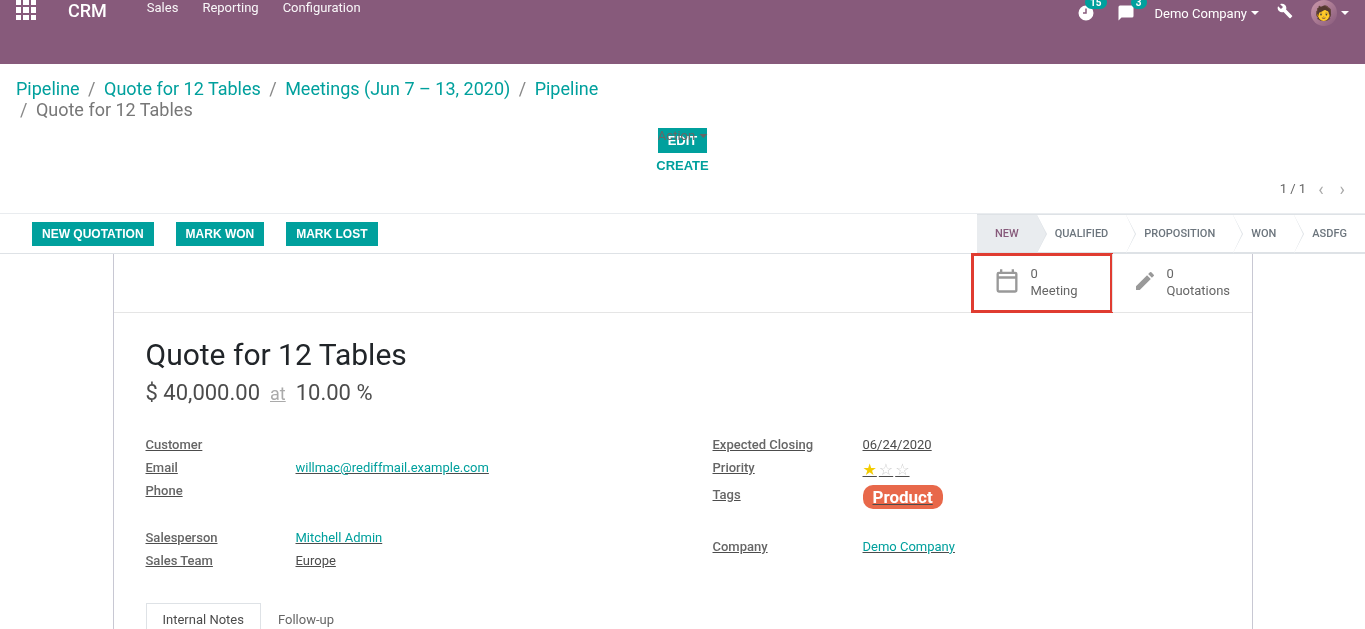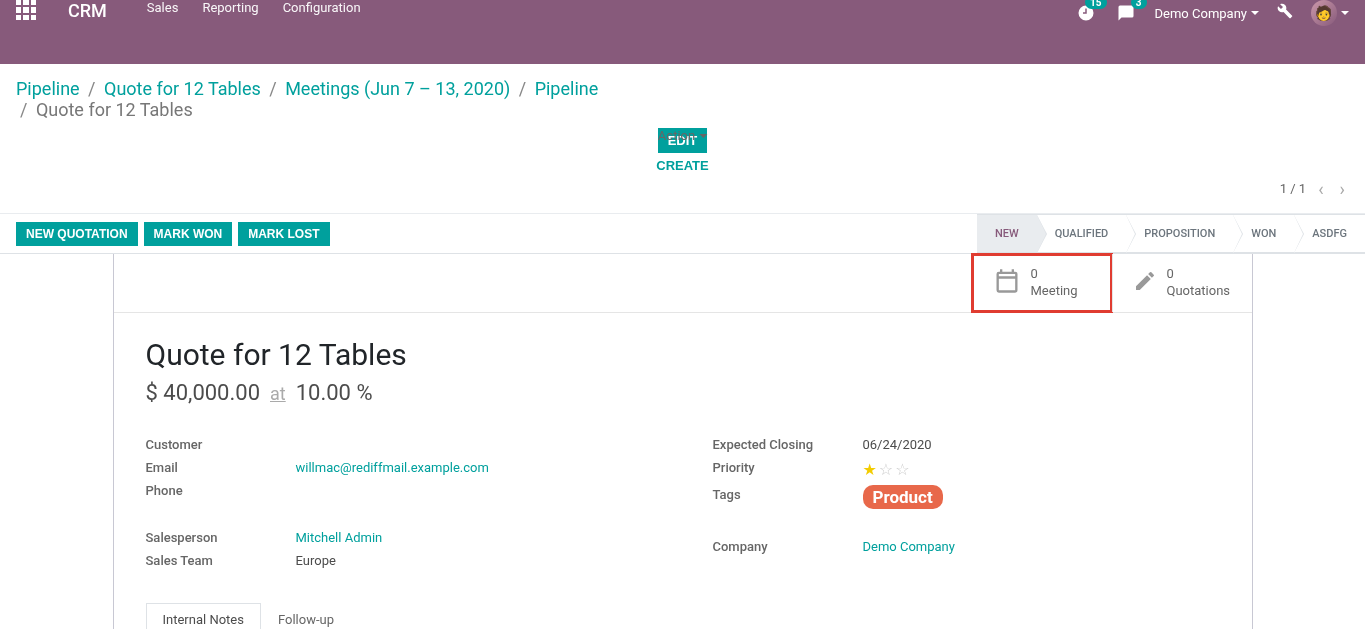--- a/index.html
+++ b/index.html
@@ -28,41 +28,41 @@
 .control-bar { display: flex; align-items: center; padding: 8px 16px 14px 16px; border-bottom: 1px solid #e9ecef; position: relative; flex-direction: column; }
 .btn { padding: 5px 10px; font-size: 13px; cursor: pointer; border: none; }
 .btn-primary { background: #00A09D; color: #fff; font-weight: bold; }
 .btn-link { background: transparent; color: #00A09D; font-weight: bold; }
 .action-dropdown { position: absolute; left: 50%; transform: translateX(-50%); color: #666; cursor: pointer; font-size: 13px; display: flex; align-items: center; gap: 4px; }
 .pager { margin-left: auto; display: flex; align-items: center; gap: 8px; color: #666; }
 .pager-arrow { color: #aaa; cursor: pointer; font-size: 18px; padding: 0 4px; }
 
 .status-bar { display: flex; align-items: center; background: #fff; border-bottom: 1px solid #dee2e6; height: 40px; }
 .status-buttons { display: flex; gap: 6px; padding-left: 16px; }
-.btn-status { background: #00A09D; color: #fff; font-weight: bold; padding: 5px 10px; font-size: 12px; border: none; cursor: pointer; }
+.btn-status { background: #00A09D; color: #fff; font-weight: bold; padding: 5px 10px; font-size: 12px; border: none; cursor: pointer; margin-left: 16px; }
 .stages { margin-left: auto; display: flex; height: 100%; }
 .stage { padding: 0 18px; display: flex; align-items: center; font-size: 11px; font-weight: 500; color: #6c757d; position: relative; cursor: pointer; background: #fff; border-top: 1px solid #dee2e6; border-bottom: 1px solid #dee2e6; height: 100%; }
 .stage.active { background: #e9ecef; color: #875A7B; }
 .stage::after { content: ""; position: absolute; right: -9px; top: 0; width: 0; height: 0; border-top: 19px solid transparent; border-bottom: 19px solid transparent; border-left: 9px solid #fff; z-index: 2; }
 .stage.active::after { border-left-color: #e9ecef; }
 .stage::before { content: ""; position: absolute; right: -10px; top: 0; width: 0; height: 0; border-top: 19px solid transparent; border-bottom: 19px solid transparent; border-left: 10px solid #dee2e6; z-index: 1; }
 
 .form-sheet { max-width: 1140px; margin: 0 auto; background: #fff; border: 1px solid #c8c8d3; border-top: none; }
 .button-box { display: flex; justify-content: flex-end; border-bottom: 1px solid #e5e5e5; }
 .stat-button { display: flex; align-items: center; gap: 10px; padding: 12px 20px; border-left: 1px solid #e5e5e5; cursor: pointer; color: #666; min-width: 140px; }
 .stat-button.highlight { outline: 3px solid #E03C31; outline-offset: -2px; }
 .stat-icon { color: #999; }
 .stat-text { display: flex; flex-direction: column; font-size: 13px; line-height: 1.3; }
 
 .sheet-body { padding: 24px 32px; }
 .record-title { font-size: 30px; color: #212529; font-weight: 400; margin-bottom: 8px; }
 .revenue-line { font-size: 22px; color: #4c4c4c; display: flex; align-items: baseline; gap: 10px; margin-bottom: 28px; }
 .revenue-line .at { color: #aaa; font-size: 18px; text-decoration: underline; }
 
-.form-grid { display: grid; grid-template-columns: 1fr 1fr; gap: 0 60px; }
+.form-grid { display: grid; grid-template-columns: 1fr 1fr; gap: 0 60px; text-decoration: underline; }
 .field-row { display: flex; padding: 4px 0; font-size: 13px; }
 .field-label { width: 150px; color: #666; font-weight: 500; }
 .field-value { color: #4c4c4c; }
 .field-value a { color: #00A09D; text-decoration: none; }
 .spacer-row { height: 24px; }
 
 .stars { display: flex; gap: 2px; }
 .star { color: #ccc; font-size: 16px; cursor: pointer; }
 .star.filled { color: #f3cc00; }
 

